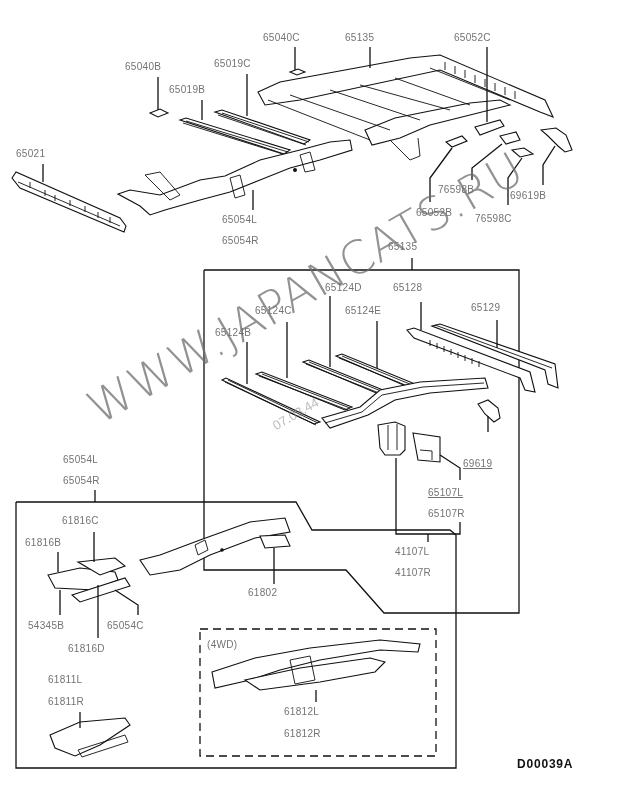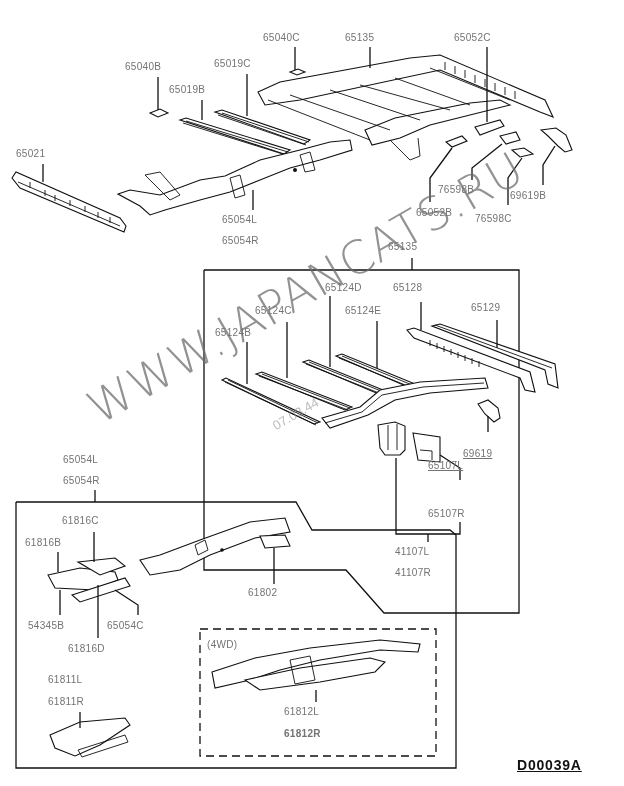--- a/index.html
+++ b/index.html
@@ -1,19 +1,19 @@
 <!DOCTYPE html>
 <html><head>
 <meta charset="utf-8">
 <style>
   html, body { margin: 0; padding: 0; background: #ffffff; }
   body { width: 624px; height: 786px; position: relative; overflow: hidden; font-family: "Liberation Sans", "DejaVu Sans", sans-serif; }
   #diagram { position: absolute; left: 0; top: 0; width: 624px; height: 786px; }
   .lbl { position: absolute; font-size: 10px; color: #737373; letter-spacing: 0.3px; white-space: nowrap; line-height: 16px; }
-  .code { position: absolute; font-size: 14px; color: #111; font-weight: bold; letter-spacing: 0.8px; text-decoration: underline; }
+  .code { position: absolute; font-size: 12px; color: #111; font-weight: bold; letter-spacing: 0.8px; }
   .wm { position: absolute; font-size: 46px; color: rgba(110,110,110,0.75); transform: rotate(-30deg); transform-origin: left top; white-space: nowrap; letter-spacing: 1px; font-family: "DejaVu Sans", sans-serif; font-weight: 300; }
   .wm2 { position: absolute; font-size: 13px; color: rgba(140,140,140,0.6); transform: rotate(-30deg); transform-origin: left top; white-space: nowrap; }
   svg .ln { stroke: #111; stroke-width: 1.3; fill: none; }
   svg .pt { stroke: #111; stroke-width: 1.1; fill: #fff; }
   svg .pt2 { stroke: #111; stroke-width: 0.9; fill: none; }
   svg .box { stroke: #111; stroke-width: 1.3; fill: none; }
   svg .dash { stroke: #111; stroke-width: 1.3; fill: none; stroke-dasharray: 8 5; }
 </style>
 </head>
 <body>
@@ -191,34 +191,34 @@
 <div class="lbl" style="left:416px;top:205px;text-align:right;">65052B</div>
 <div class="lbl" style="left:475px;top:211px;">76598C</div>
 
 <div class="lbl" style="left:388px;top:239px;">65135</div>
 <div class="lbl" style="left:297px;top:280px;margin-left:28px;">65124D</div>
 <div class="lbl" style="left:393px;top:280px;">65128</div>
 <div class="lbl" style="left:255px;top:303px;">65124C</div>
 <div class="lbl" style="left:345px;top:303px;">65124E</div>
 <div class="lbl" style="left:471px;top:300px;">65129</div>
 <div class="lbl" style="left:215px;top:325px;">65124B</div>
-<div class="lbl" style="left:463px;top:446px;text-decoration:underline;">69619</div>
-<div class="lbl" style="left:428px;top:458px;text-decoration:underline;">65107L</div>
+<div class="lbl" style="left:463px;top:456px;text-decoration:underline;">69619</div>
+<div class="lbl" style="left:428px;top:485px;text-decoration:underline;">65107L</div>
 <div class="lbl" style="left:428px;top:506px;">65107R</div>
 <div class="lbl" style="left:395px;top:544px;">41107L</div>
 <div class="lbl" style="left:395px;top:565px;">41107R</div>
 
 <div class="lbl" style="left:63px;top:452px;">65054L</div>
 <div class="lbl" style="left:63px;top:473px;">65054R</div>
 <div class="lbl" style="left:62px;top:513px;">61816C</div>
 <div class="lbl" style="left:25px;top:535px;">61816B</div>
 <div class="lbl" style="left:248px;top:585px;">61802</div>
 <div class="lbl" style="left:28px;top:618px;">54345B</div>
 <div class="lbl" style="left:107px;top:618px;">65054C</div>
 <div class="lbl" style="left:68px;top:641px;">61816D</div>
 <div class="lbl" style="left:48px;top:672px;">61811L</div>
 <div class="lbl" style="left:48px;top:694px;">61811R</div>
 
 <div class="lbl" style="left:207px;top:637px;">(4WD)</div>
 <div class="lbl" style="left:284px;top:704px;">61812L</div>
-<div class="lbl" style="left:284px;top:726px;font-weight:bold;">61812R</div>
+<div class="lbl" style="left:284px;top:726px;">61812R</div>
 
 <div class="code" style="left:517px;top:757px;">D00039A</div>
 
 </body></html>

